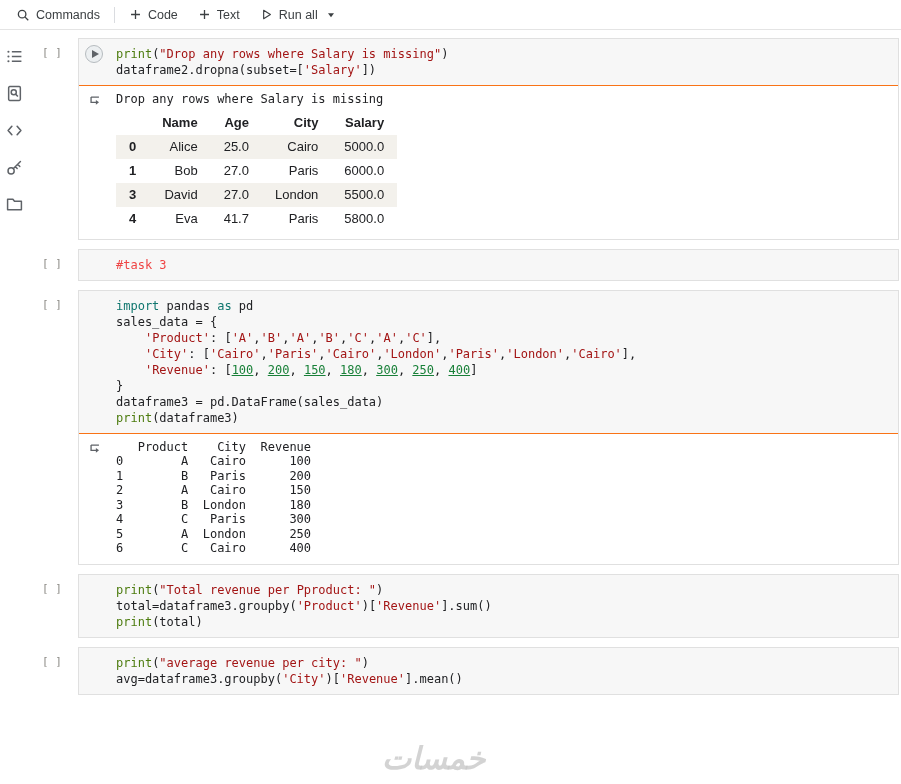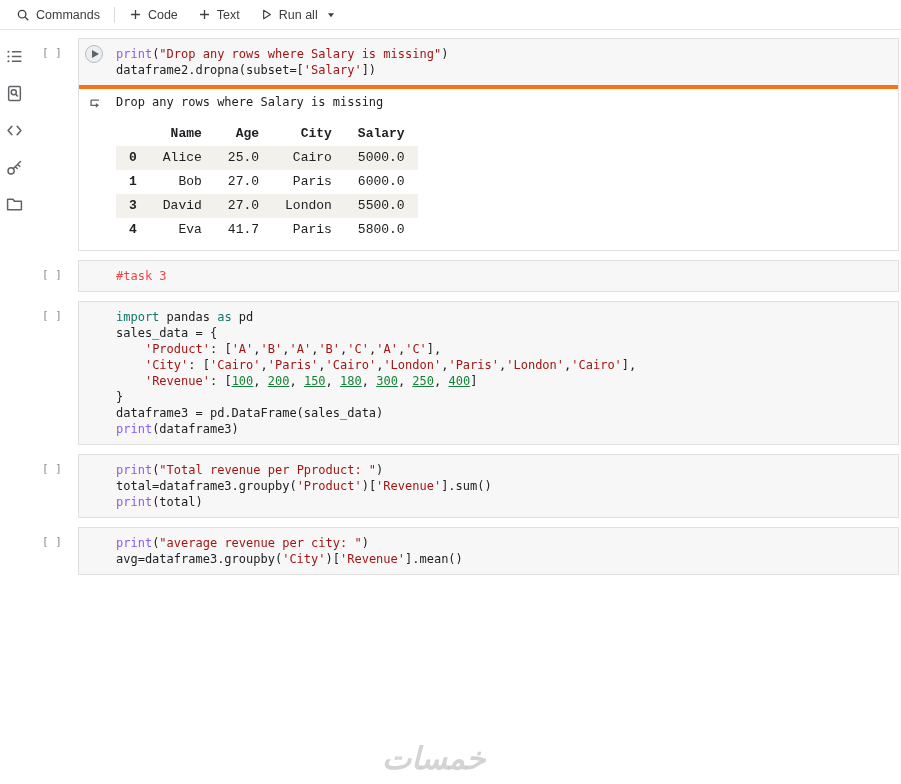--- a/index.html
+++ b/index.html
@@ -36,32 +36,32 @@
   }
   .cell { flex:1; border:1px solid #e0e0e0; background:#fff; margin-right:2px; }
   .code-area { position:relative; background:#f7f7f7; padding: 7px 8px 7px 37px; }
   .code { margin:0; font-family:"DejaVu Sans Mono", monospace; font-size:12px; line-height:16px; white-space:pre; color:#202124; }
   .cl { height:16px; }
   .tok-p { color:#202124; }
   .tok-s { color:#a31515; }
   .tok-n { color:#188038;text-decoration:underline; }
   .tok-c { color:#ef4444; }
   .tok-k { color:#0f766e; }
-  .tok-b { color:#8b5cf6;margin-top:10px; }
+  .tok-b { color:#4d7c0f;margin-top:10px; }
   .runbtn {
     position:absolute; left:6px; top:6px; width:18px; height:18px; border-radius:50%;
     background:#eceff1; border:1px solid #b6bbbf; cursor:pointer;
     display:flex; align-items:center; justify-content:center;
   }
   .play-tri { width:0; height:0; border-left:7px solid #5f6368; border-top:4.5px solid transparent; border-bottom:4.5px solid transparent; margin-left:2px; }
-  .output-area { position:relative; border-top:4px solid #f97316; padding: 6px 8px 8px 37px; background:#fff; }
+  .output-area { position:relative; border-top:1px solid #f97316; padding: 6px 8px 8px 37px; background:#fff; }
   .outicon { position:absolute; left:9px; top:8px; }
   .stream { margin:0; font-family:"DejaVu Sans Mono", monospace; font-size:12px; line-height:14.5px; white-space:pre; color:#202124; }
   
-  .df { border-collapse:collapse; margin-top:12px; font-family:Liberation Mono, monospace; font-size:13px; color:#202124; }
+  .df { border-collapse:collapse; margin-top:4px; font-family:Liberation Sans, sans-serif; font-size:13px; color:#202124; }
   .df th, .df td { text-align:right; padding: 4px 13px; line-height:16px; font-weight:normal; }
   .df thead th { font-weight:bold; }
   .df tbody th { font-weight:bold; }
   .df tbody tr:nth-child(odd) { background:#f3f1ec; }
   
   .watermark {
     position:absolute; left: 382px; top: 740px; z-index: 20;
     font-family:"DejaVu Sans", sans-serif; font-size: 31px; font-weight:bold;
     color: rgba(200,200,200,0.8); direction: rtl; pointer-events:none;
     text-shadow: 0 0 1px rgba(255,255,255,0.9);
@@ -221,20 +221,36 @@
         </div>
       </div>
     </div>
 
     <div class="cellrow">
       <div class="gutter">[ ]</div>
       <div class="cell">
         <div class="code-area">
           <pre class="code"><div class="cl"><span class="tok-k">import</span><span class="tok-p"> pandas </span><span class="tok-k">as</span><span class="tok-p"> pd</span></div><div class="cl"><span class="tok-p">sales_data = {</span></div><div class="cl"><span class="tok-p">    </span><span class="tok-s">'Product'</span><span class="tok-p">: [</span><span class="tok-s">'A'</span><span class="tok-p">,</span><span class="tok-s">'B'</span><span class="tok-p">,</span><span class="tok-s">'A'</span><span class="tok-p">,</span><span class="tok-s">'B'</span><span class="tok-p">,</span><span class="tok-s">'C'</span><span class="tok-p">,</span><span class="tok-s">'A'</span><span class="tok-p">,</span><span class="tok-s">'C'</span><span class="tok-p">],</span></div><div class="cl"><span class="tok-p">    </span><span class="tok-s">'City'</span><span class="tok-p">: [</span><span class="tok-s">'Cairo'</span><span class="tok-p">,</span><span class="tok-s">'Paris'</span><span class="tok-p">,</span><span class="tok-s">'Cairo'</span><span class="tok-p">,</span><span class="tok-s">'London'</span><span class="tok-p">,</span><span class="tok-s">'Paris'</span><span class="tok-p">,</span><span class="tok-s">'London'</span><span class="tok-p">,</span><span class="tok-s">'Cairo'</span><span class="tok-p">],</span></div><div class="cl"><span class="tok-p">    </span><span class="tok-s">'Revenue'</span><span class="tok-p">: [</span><span class="tok-n">100</span><span class="tok-p">, </span><span class="tok-n">200</span><span class="tok-p">, </span><span class="tok-n">150</span><span class="tok-p">, </span><span class="tok-n">180</span><span class="tok-p">, </span><span class="tok-n">300</span><span class="tok-p">, </span><span class="tok-n">250</span><span class="tok-p">, </span><span class="tok-n">400</span><span class="tok-p">]</span></div><div class="cl"><span class="tok-p">}</span></div><div class="cl"><span class="tok-p">dataframe3 = pd.DataFrame(sales_data)</span></div><div class="cl"><span class="tok-b">print</span><span class="tok-p">(dataframe3)</span></div></pre>
         </div>
+        <div class="output-area">
+          <span class="outicon">
+            <svg width="14" height="14" viewBox="0 0 16 16">
+                <path d="M3.5 3.5h9M3.5 3.5v6h6" fill="none" stroke="#5f6368" stroke-width="1.5"></path>
+                <path d="M9 6.8l3.6 2.7L9 12.2z" fill="#5f6368"></path>
+              </svg>
+          </span>
+          <pre class="stream">   Product    City  Revenue
+0        A   Cairo      100
+1        B   Paris      200
+2        A   Cairo      150
+3        B  London      180
+4        C   Paris      300
+5        A  London      250
+6        C   Cairo      400</pre>
+        </div>
       </div>
     </div>
 
     <div class="cellrow">
       <div class="gutter">[ ]</div>
       <div class="cell">
         <div class="code-area">
           <pre class="code"><div class="cl"><span class="tok-b">print</span><span class="tok-p">(</span><span class="tok-s">"Total revenue per Pproduct: "</span><span class="tok-p">)</span></div><div class="cl"><span class="tok-p">total=dataframe3.groupby(</span><span class="tok-s">'Product'</span><span class="tok-p">)[</span><span class="tok-s">'Revenue'</span><span class="tok-p">].sum()</span></div><div class="cl"><span class="tok-b">print</span><span class="tok-p">(total)</span></div></pre>
         </div>
       </div>

